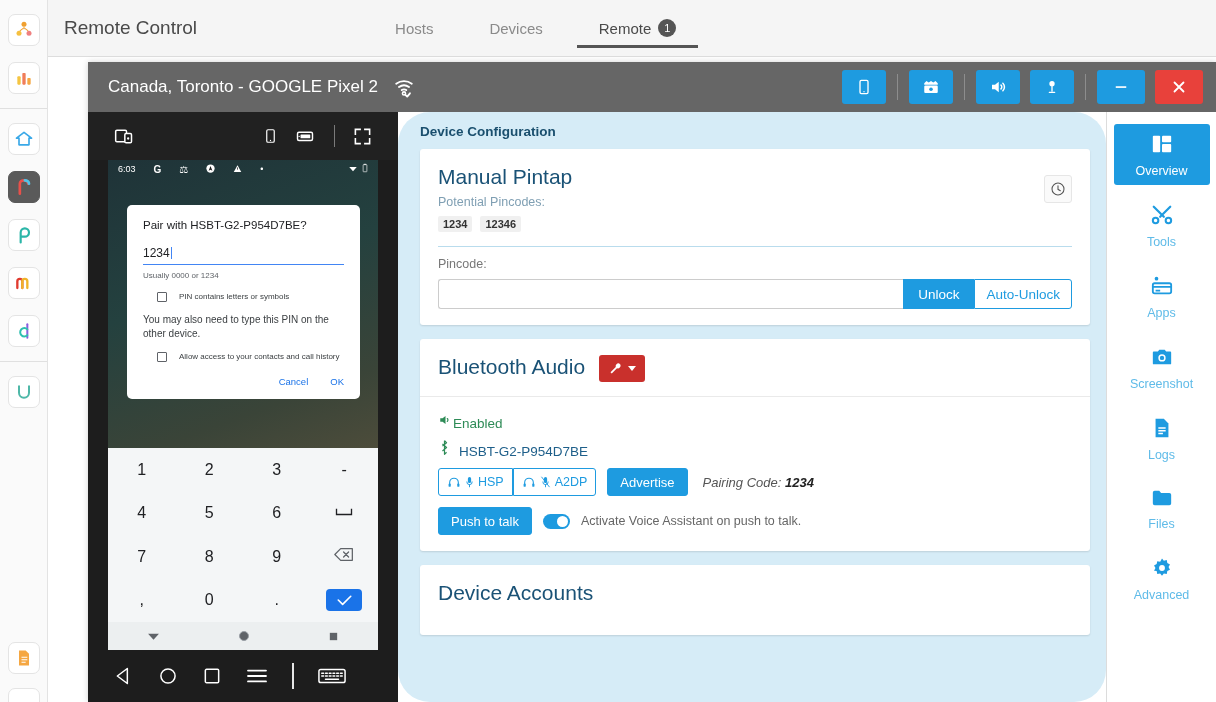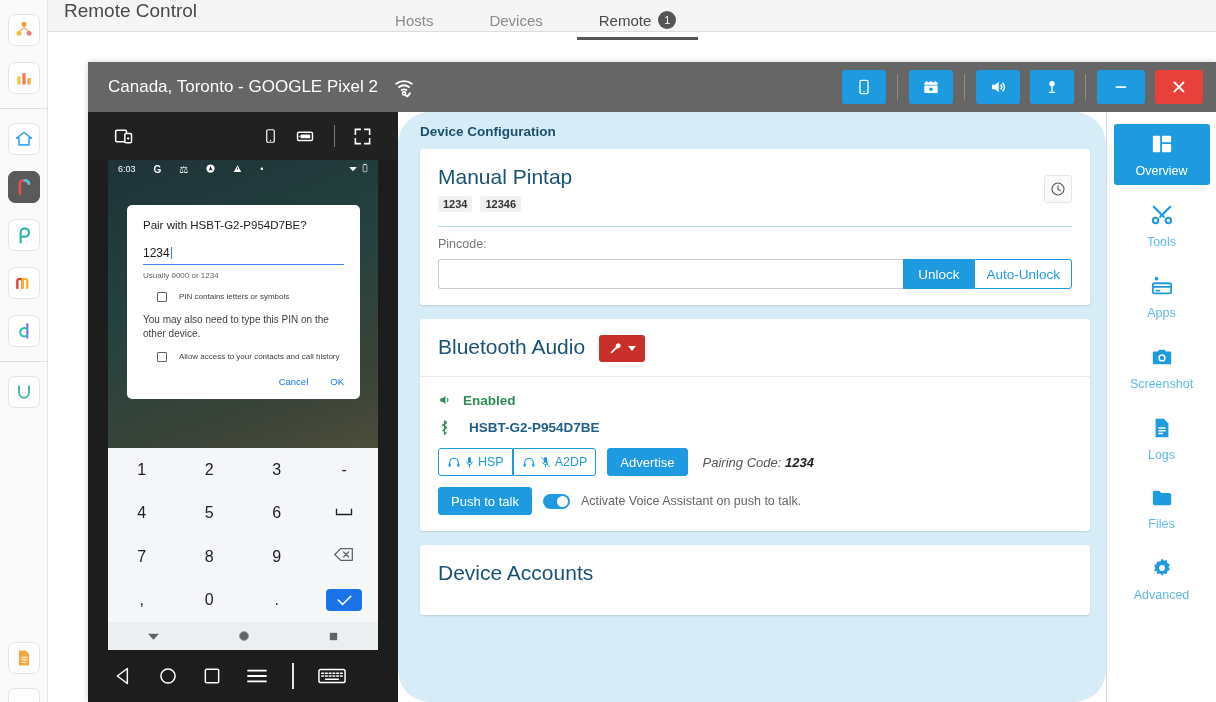--- a/index.html
+++ b/index.html
@@ -29,24 +29,24 @@
     display: flex; align-items: center; justify-content: center;
     cursor: pointer;
     overflow: hidden;
   }
   .rail-icon.active { background: #5a5a5a; border-color: #5a5a5a; }
   .rail-spacer { flex: 1; }
 
   
   #topbar {
     position: absolute; left: 48px; top: 0;
-    width: 1168px; height: 32px;
+    width: 1168px; height: 57px;
     background: #f5f5f5;
     border-bottom: 1px solid #ddd;
-    display: flex; align-items: flex-start;
+    display: flex; align-items: center;
   }
   #app-title {
     font-size: 19px; color: #4a4a4a; margin-left: 16px;
     white-space: nowrap;
   }
   #tabs { display: flex; align-items: stretch; margin-left: 170px; height: 40px; }
   .tab {
     display: flex; align-items: center; gap: 7px;
     padding: 0 28px; font-size: 15px; color: #8a8a8a;
     cursor: pointer; position: relative;
@@ -211,21 +211,21 @@
   .btn-danger {
     background: #c9302c; border: none; border-radius: 3px;
     height: 27px; padding: 0 9px; display: flex; align-items: center; gap: 5px;
     cursor: pointer;
   }
   .caret-down {
     width: 0; height: 0; border-left: 4px solid transparent;
     border-right: 4px solid transparent; border-top: 5px solid #fff;
   }
   .card-divider { height: 1px; background: #eaeaea; }
-  .status-row { display: flex; align-items: flex-start; gap: 10px; margin-bottom: 9px; font-weight: bold; }
+  .status-row { display: flex; align-items: flex-end; gap: 0; margin-bottom: 9px; }
   .status-text { font-size: 13.5px; color: #2e8b57; }
   .status-text.bt { color: #1e5f8a; }
   .seg-group { display: flex; gap: 7px; align-items: center; flex-wrap: wrap; margin-top: 6px;}
   .seg-btn {
     border: 1px solid #1e9be0; color: #1e9be0; background: #fff;
     font-size: 12.5px; height: 28px; padding: 0 8px;
     display: flex; align-items: center; gap: 4px; cursor: pointer;
     font-family: "Liberation Sans", sans-serif;
   }
   .seg-btn.first { border-radius: 3px 0 0 3px; }
@@ -579,20 +579,21 @@
     </div>
 
     <div id="config-col">
       <div id="config-title">Device Configuration</div>
 
       <div class="card">
         <div class="card-pad">
           <div id="pintap-head">
             <div style="flex:1">
               <div class="card-h">Manual Pintap</div>
+              <div class="field-label" style="margin-top:6px">Potential Pincodes:</div>
               <div class="chips">
                 <span class="chip">1234</span>
                 <span class="chip">12346</span>
               </div>
             </div>
             <div id="clock-btn">
               <svg width="16" height="16" viewBox="0 0 24 24">
                 <circle cx="12" cy="12" r="9" fill="none" stroke="#555" stroke-width="1.6"></circle>
                 <path d="M12 7v5.5l3.5 2" fill="none" stroke="#555" stroke-width="1.6" stroke-linecap="round"></path>
               </svg>

